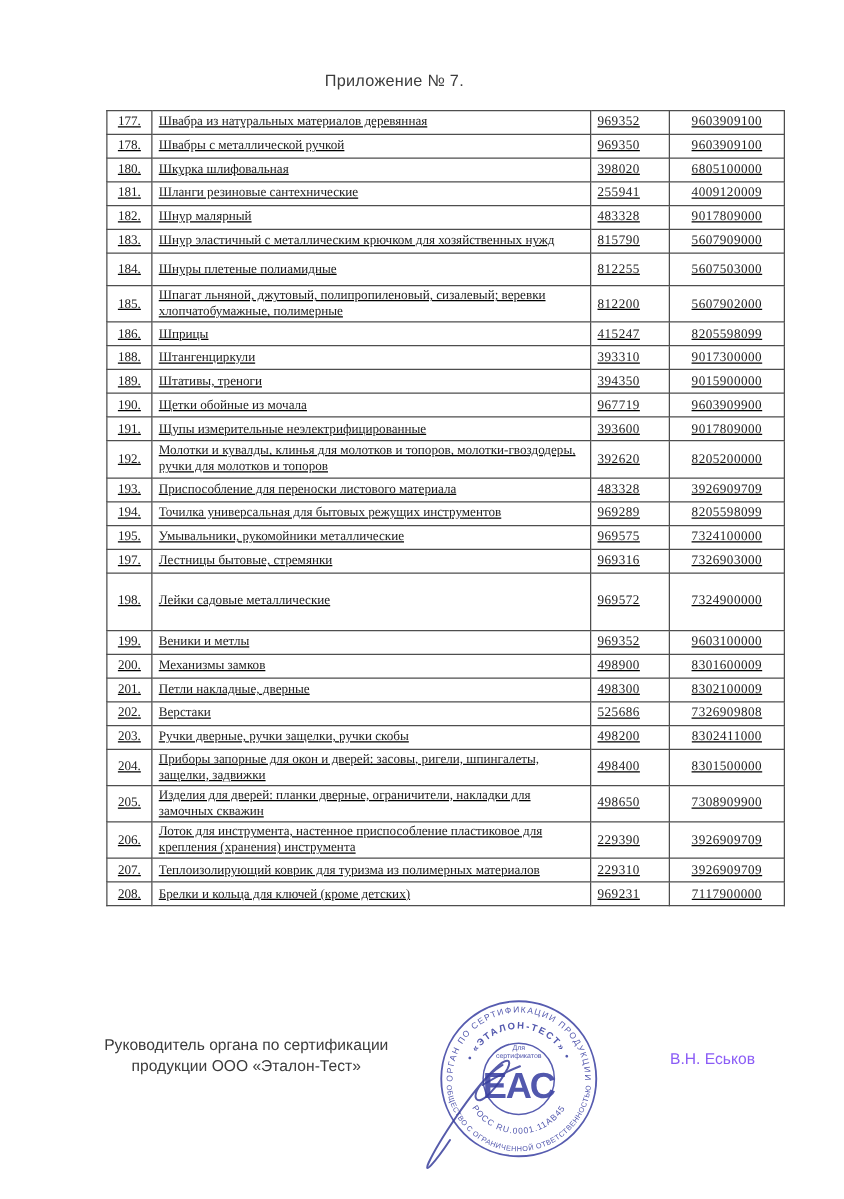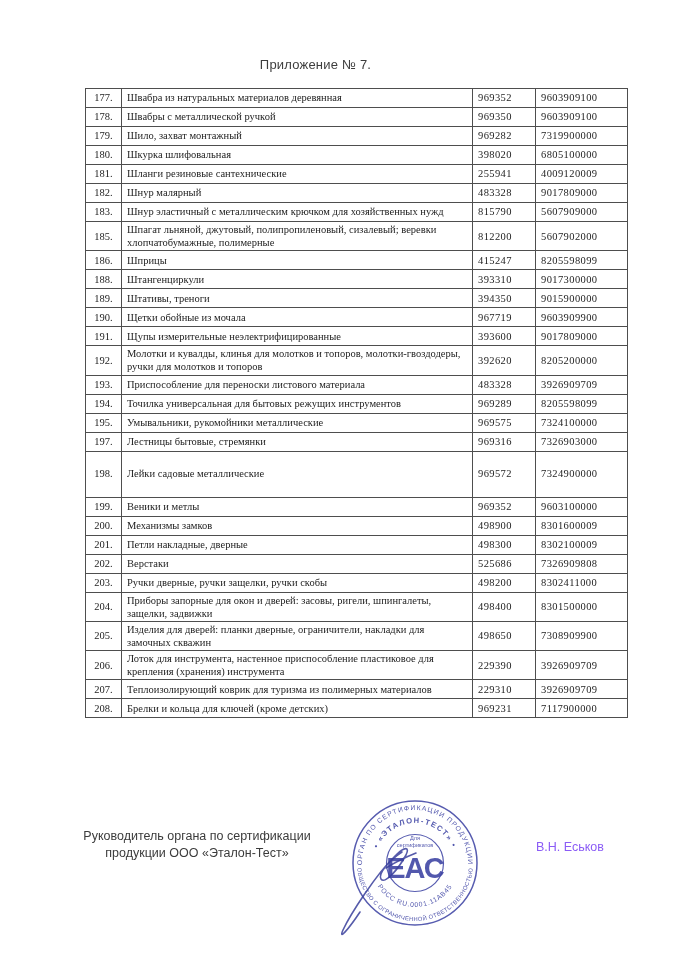--- a/index.html
+++ b/index.html
@@ -6,34 +6,34 @@
   body{
     width:675px;height:959px;position:relative;background:#ffffff;
     font-family:"Liberation Sans",sans-serif;overflow:hidden;
   }
   .page-header{
     position:absolute;top:57px;left:0;width:631px;text-align:center;
     font-size:13px;color:#3d3d3d;letter-spacing:.2px;
   }
   table.doc-table{
     position:absolute;left:85px;top:88px;width:542px;
-    border-collapse:collapse;table-layout:fixed;
+    border-collapse:collapse;table-layout:fixed;text-decoration:underline;
   }
   table.doc-table td{
     border:1px solid #4e4e4e;
     font-family:"Liberation Serif",serif;
     font-size:10.5px;line-height:1.25;color:#1d1d1d;
     padding:1px 5px;vertical-align:middle;word-wrap:break-word;
   }
   table.doc-table tr{height:19px;}
   table.doc-table tr[data-row="184."]{height:26px;}
   table.doc-table tr[data-row="198."]{height:46px;}
   td.cell-num{text-align:center;padding:1px 2px;font-size:11px;}
   td.cell-c1{text-align:left;letter-spacing:.4px;}
-  td.cell-c2{text-align:left;vertical-align:top;padding-top:2px;letter-spacing:.4px;}
+  td.cell-c2{text-align:center;vertical-align:top;padding-top:2px;letter-spacing:.4px;}
   .sign-title{
     position:absolute;left:78px;top:828px;width:238px;text-align:center;
     font-size:12.5px;line-height:1.35;color:#3b3b3b;
   }
   .sign-name{
     position:absolute;left:536px;top:840px;font-size:12.5px;color:#8b5cf6;
   }
   .stamp{
     position:absolute;left:330px;top:778px;width:170px;height:170px;
   }
@@ -56,26 +56,20 @@
         <td class="cell-desc">Швабра из натуральных материалов деревянная</td>
         <td class="cell-c1">969352</td>
         <td class="cell-c2">9603909100</td>
       </tr>
       <tr data-row="178.">
         <td class="cell-num">178.</td>
         <td class="cell-desc">Швабры с металлической ручкой</td>
         <td class="cell-c1">969350</td>
         <td class="cell-c2">9603909100</td>
       </tr>
-      <tr data-row="179.">
-        <td class="cell-num">179.</td>
-        <td class="cell-desc">Шило, захват монтажный</td>
-        <td class="cell-c1">969282</td>
-        <td class="cell-c2">7319900000</td>
-      </tr>
       <tr data-row="180.">
         <td class="cell-num">180.</td>
         <td class="cell-desc">Шкурка шлифовальная</td>
         <td class="cell-c1">398020</td>
         <td class="cell-c2">6805100000</td>
       </tr>
       <tr data-row="181.">
         <td class="cell-num">181.</td>
         <td class="cell-desc">Шланги резиновые сантехнические</td>
         <td class="cell-c1">255941</td>
@@ -85,20 +79,26 @@
         <td class="cell-num">182.</td>
         <td class="cell-desc">Шнур малярный</td>
         <td class="cell-c1">483328</td>
         <td class="cell-c2">9017809000</td>
       </tr>
       <tr data-row="183.">
         <td class="cell-num">183.</td>
         <td class="cell-desc">Шнур эластичный с металлическим крючком для хозяйственных нужд</td>
         <td class="cell-c1">815790</td>
         <td class="cell-c2">5607909000</td>
+      </tr>
+      <tr data-row="184.">
+        <td class="cell-num">184.</td>
+        <td class="cell-desc">Шнуры плетеные полиамидные</td>
+        <td class="cell-c1">812255</td>
+        <td class="cell-c2">5607503000</td>
       </tr>
       <tr data-row="185.">
         <td class="cell-num">185.</td>
         <td class="cell-desc">Шпагат льняной, джутовый, полипропиленовый, сизалевый; веревки хлопчатобумажные, полимерные</td>
         <td class="cell-c1">812200</td>
         <td class="cell-c2">5607902000</td>
       </tr>
       <tr data-row="186.">
         <td class="cell-num">186.</td>
         <td class="cell-desc">Шприцы</td>

